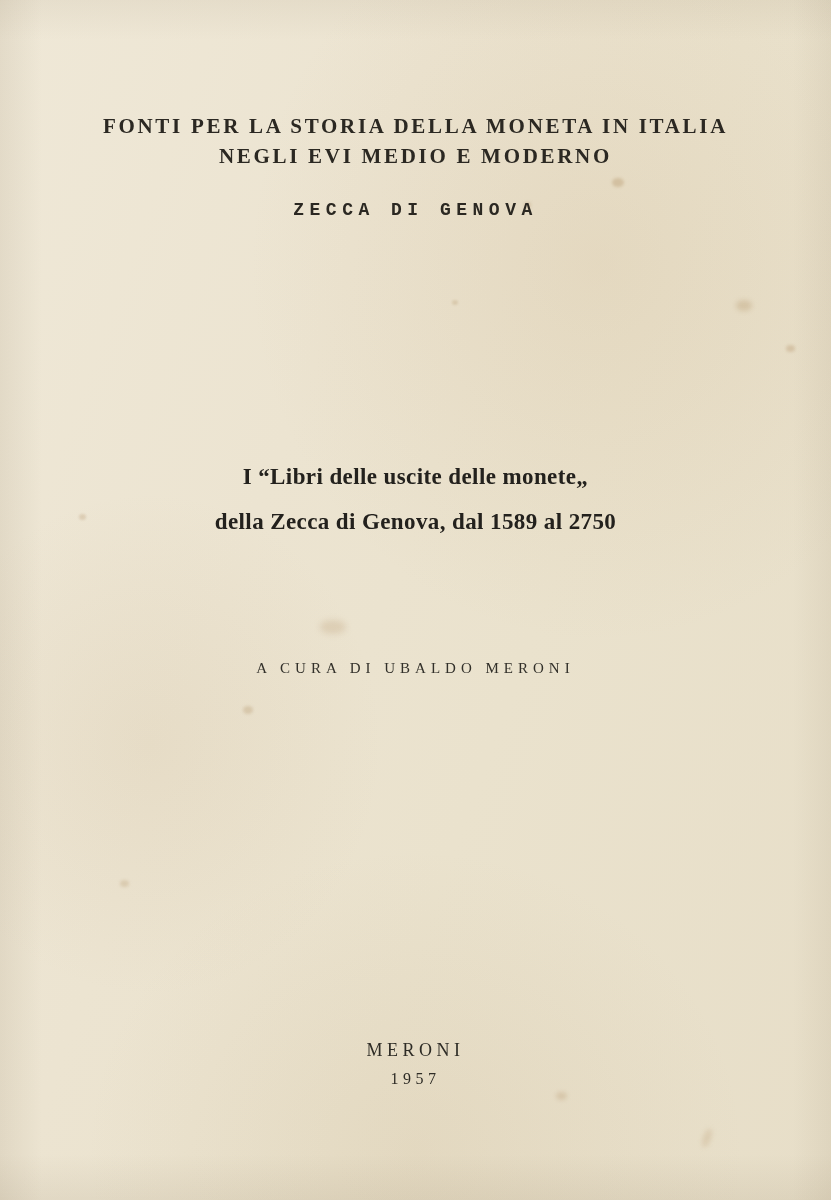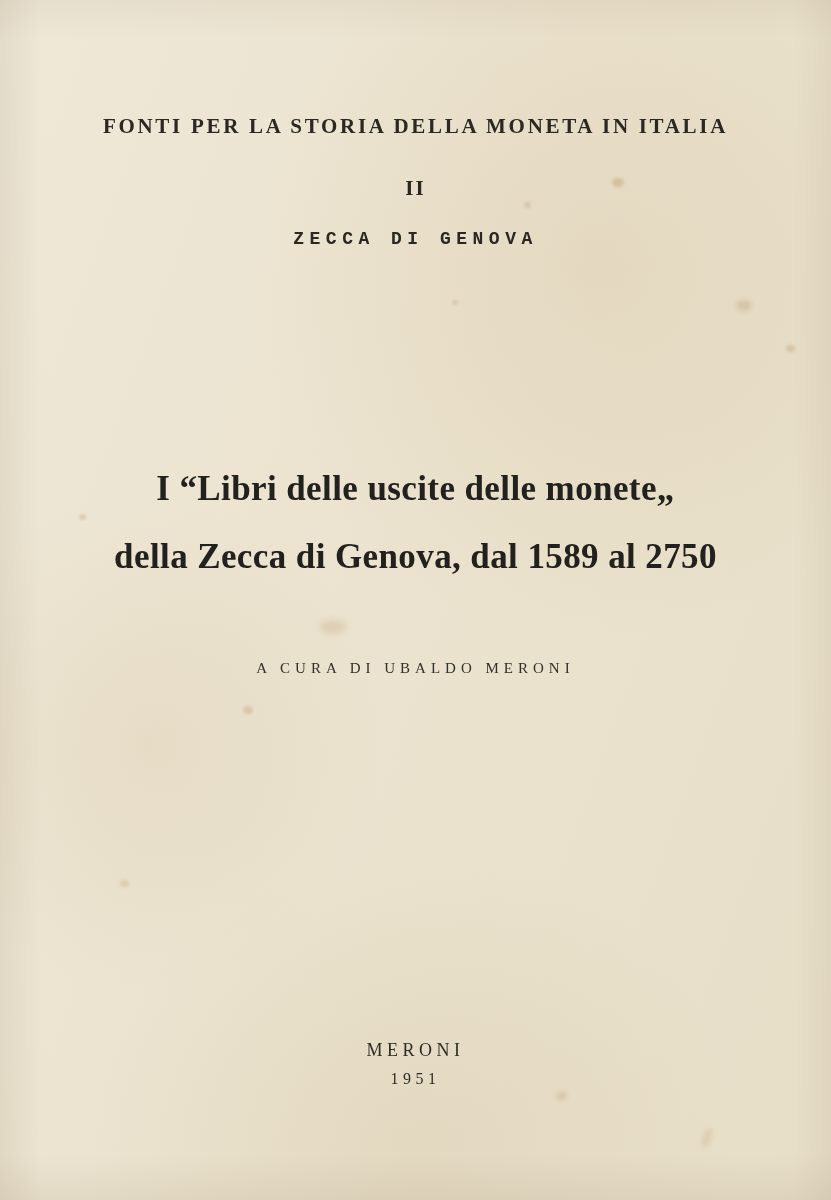--- a/index.html
+++ b/index.html
@@ -91,21 +91,21 @@
   .title-block {
     position: absolute;
     top: 455px;
     left: 0;
     right: 0;
   }
 
   .title-line {
     font-family: "Liberation Serif", serif;
     font-weight: bold;
-    font-size: 35px;
+    font-size: 23px;
     letter-spacing: 0.4px;
     color: #23211d;
     line-height: 1.95;
   }
 
   .editor-line {
     position: absolute;
     top: 660px;
     left: 0;
     right: 0;
@@ -154,30 +154,30 @@
   <div class="spot" style="left:556px; top:1092px; width:11px; height:8px; background:rgba(168,130,82,0.24); filter:blur(2px);"></div>
   <div class="spot" style="left:703px; top:1128px; width:8px; height:20px; background:rgba(168,130,82,0.20); filter:blur(2.4px); transform:rotate(20deg);"></div>
   <div class="spot" style="left:452px; top:300px; width:6px; height:5px; background:rgba(168,130,82,0.22); filter:blur(1.2px);"></div>
 
   <div class="edge-shade"></div>
 
   <div class="content">
 
     <div class="series-block">
       <div class="series-line">FONTI PER LA STORIA DELLA MONETA IN ITALIA</div>
-      <div class="series-number">II</div>
+      <div class="series-line">NEGLI EVI MEDIO E MODERNO</div>
       <div class="series-mint">ZECCA DI GENOVA</div>
     </div>
 
     <div class="title-block">
       <div class="title-line">I “Libri delle uscite delle monete„</div>
       <div class="title-line">della Zecca di Genova, dal 1589 al 2750</div>
     </div>
 
     <div class="editor-line">A CURA DI UBALDO MERONI</div>
 
     <div class="imprint">
       <div class="imprint-place">MERONI</div>
-      <div class="imprint-year">1951</div>
+      <div class="imprint-year">1957</div>
     </div>
 
   </div>
 </div>
 
 </body></html>

